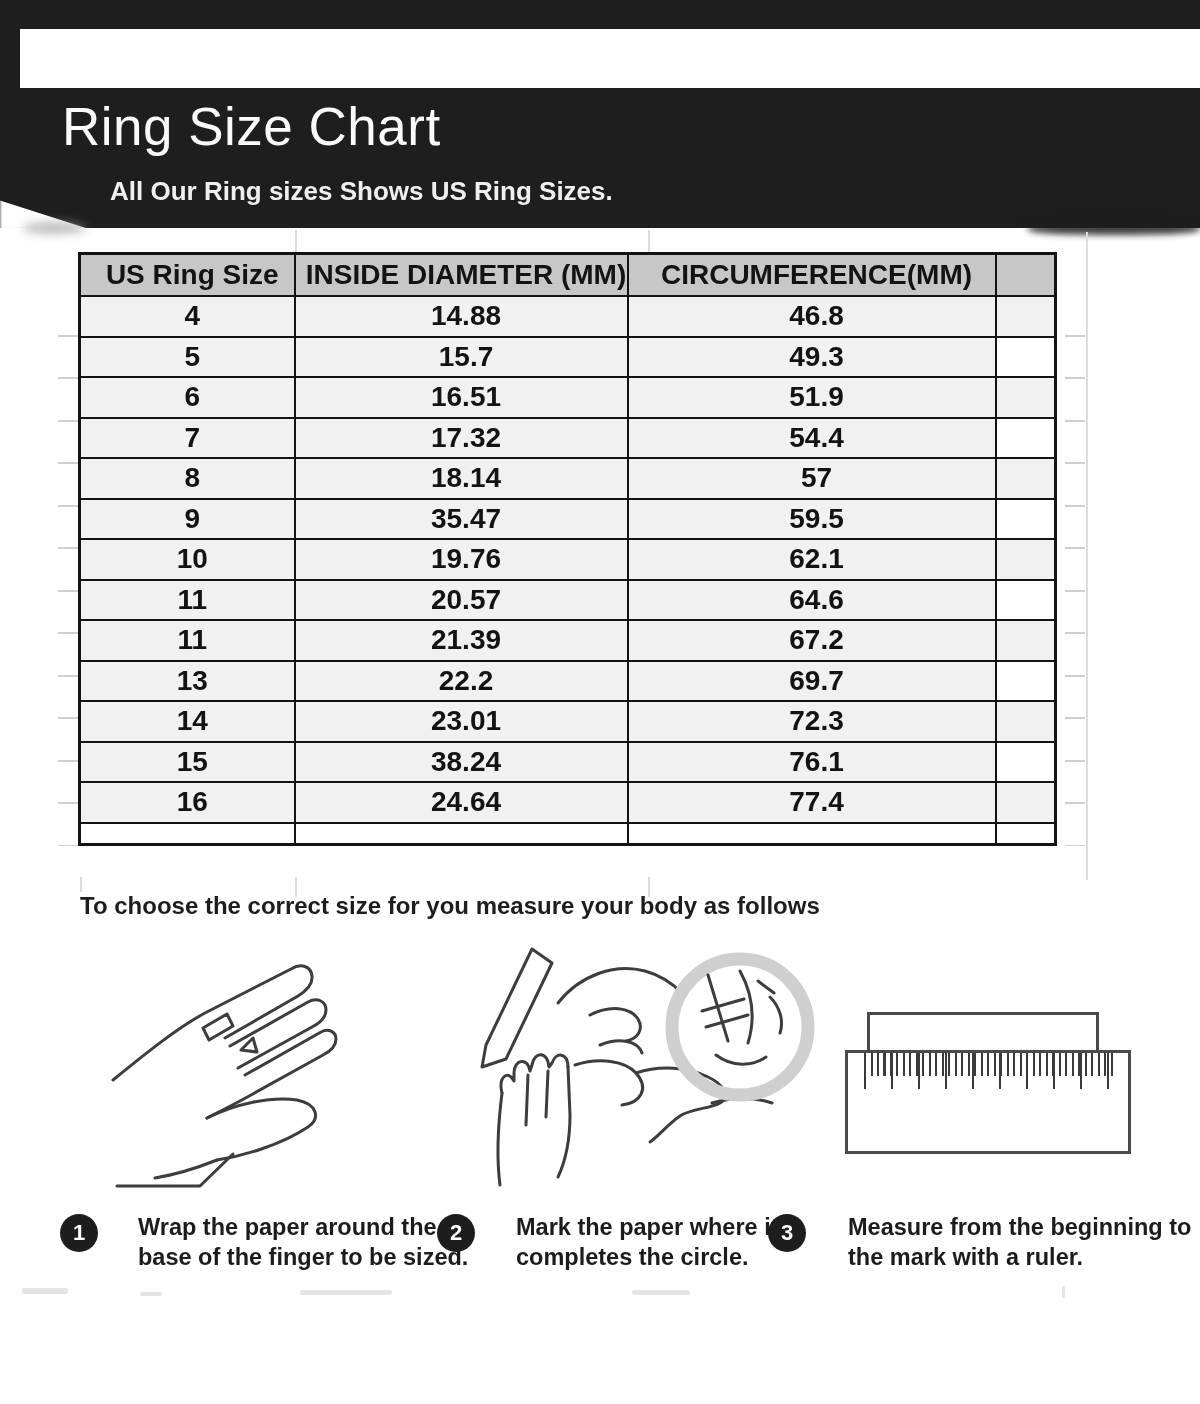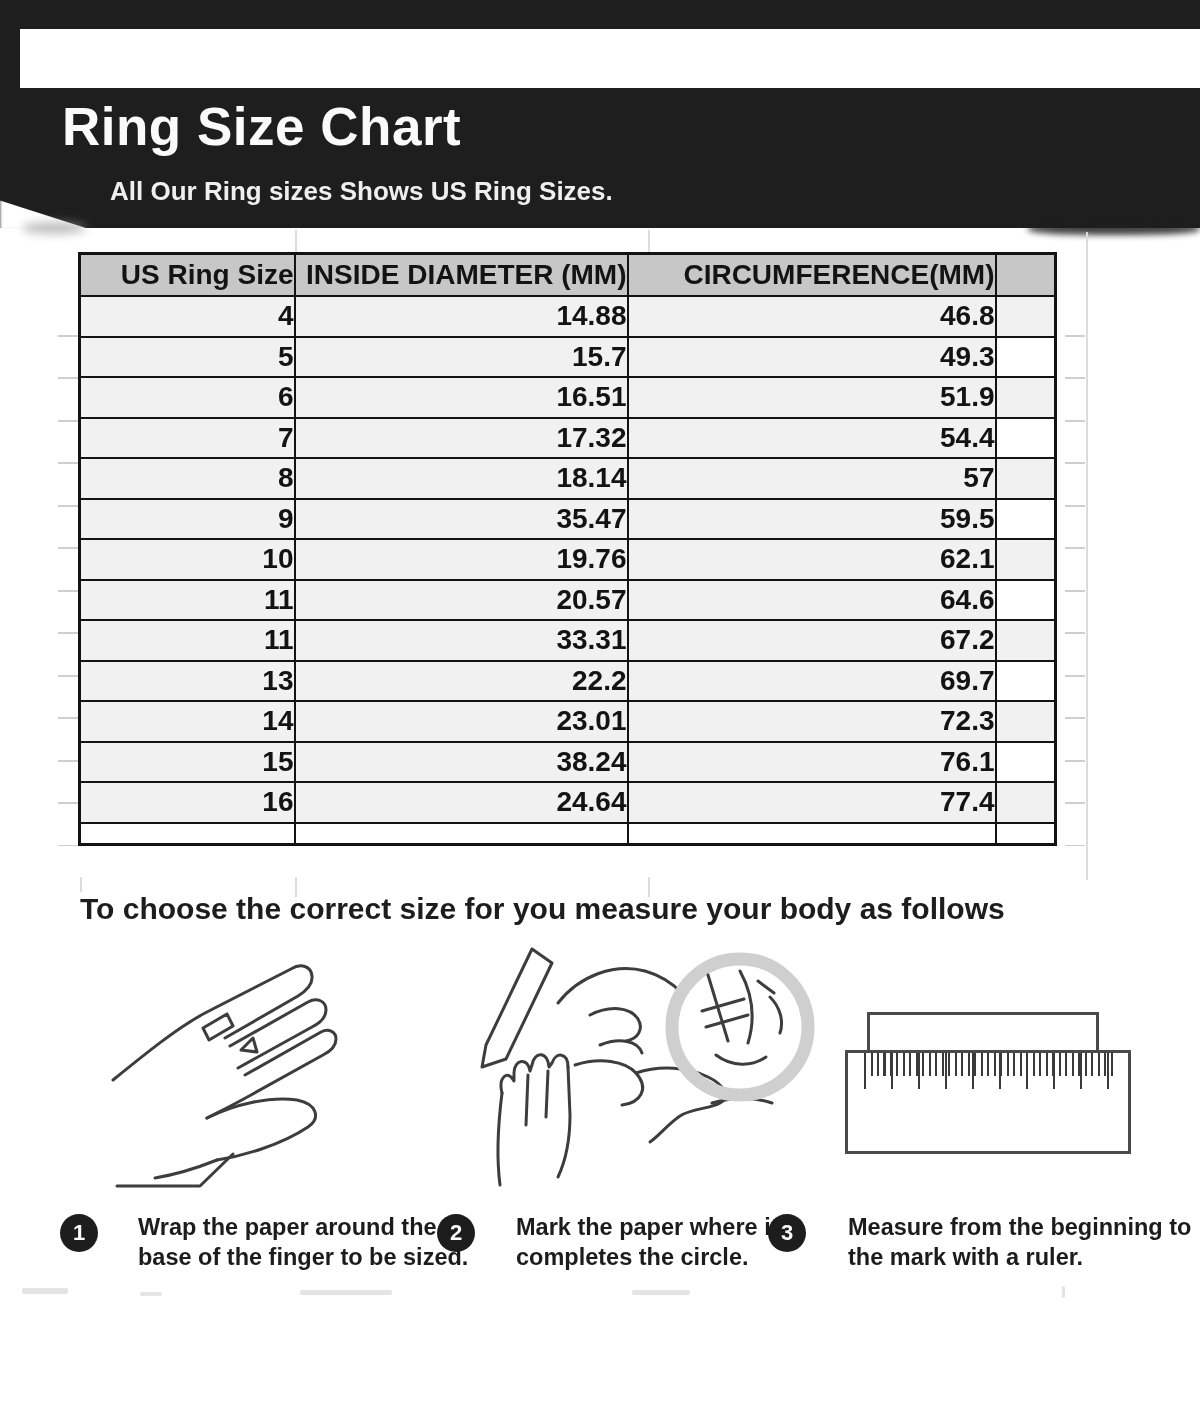--- a/index.html
+++ b/index.html
@@ -3,47 +3,47 @@
 <meta charset="utf-8">
 <style>
   html,body{margin:0;padding:0;background:#ffffff;}
   .page{
     position:relative;width:1200px;height:1404px;overflow:hidden;
     background:#ffffff;font-family:"Liberation Sans",sans-serif;color:#141414;
   }
   
   .header-black{position:absolute;left:0;top:0;width:1200px;height:228px;background:#1e1e1e;}
   .header-white-strip{position:absolute;left:20px;top:29px;width:1180px;height:59px;background:#ffffff;}
-  .header-title{position:absolute;left:62px;top:96px;font-size:53px;font-weight:700;color:#fafafa;letter-spacing:.5px;}
+  .header-title{position:absolute;left:62px;top:96px;font-size:53px;font-weight:400;color:#fafafa;letter-spacing:.5px;}
   .header-subtitle{position:absolute;left:62px;top:176px;font-size:26px;font-weight:600;color:#efefef;margin-left:48px;}
   .curl-left{position:absolute;left:0;top:194px;width:92px;height:36px;background:#ffffff;
     clip-path:polygon(0 18%,100% 100%,0 100%);filter:blur(1.5px);}
   .curl-left-shadow{position:absolute;left:22px;top:222px;width:64px;height:12px;background:#9a9a9a;
     border-radius:50%;filter:blur(5px);opacity:.65;}
   .curl-right{position:absolute;left:1028px;top:222px;width:172px;height:13px;background:#1e1e1e;
     border-radius:40%;filter:blur(3px);opacity:.85;}
   
   table.ring-table{position:absolute;left:78px;top:252px;border-collapse:collapse;table-layout:fixed;
     border:3px solid #131313;}
   .ring-table th,.ring-table td{
     border:2px solid #131313;font-weight:700;font-size:28px;color:#131313;
-    padding:0 0 0 10px;text-align:right;vertical-align:middle;overflow:hidden;white-space:nowrap;}
+    padding:0 0 0 10px;text-align:center;vertical-align:middle;overflow:hidden;white-space:nowrap;}
   .ring-table th{height:40px;background:#c7c7c7;}
   .ring-table td{height:38.5px;background:#f1f1f1;}
   .ring-table td.spill,.ring-table th.spill{padding:0;}
   .ring-table tr:nth-child(odd) td.spill{background:#ffffff;}
   .ring-table tr:nth-child(even) td.spill{background:#f1f1f1;}
   .ring-table th.spill{background:#c7c7c7;}
   .ring-table tr.empty-row td{background:#ffffff;height:19px;}
   
   .gl{position:absolute;background:#dcdcdc;}
   .gl-ticks{position:absolute;width:20px;
     background:repeating-linear-gradient(180deg,transparent 0 40.5px,#cfcfcf 40.5px 42.5px);}
   
-  .measure-heading{position:absolute;left:80px;top:892px;font-size:30px;font-weight:700;color:#1d1d1d;}
+  .measure-heading{position:absolute;left:80px;top:892px;font-size:24px;font-weight:700;color:#1d1d1d;}
   
   .illus{position:absolute;}
   .ruler-wrap{position:absolute;left:845px;top:1008px;width:288px;height:148px;}
   .paper-strip{position:absolute;left:22px;top:4px;width:226px;height:50px;background:#ffffff;border:3px solid #4a4a4a;}
   .ruler-body{position:absolute;left:0;top:42px;width:280px;height:98px;background:#ffffff;border:3px solid #4a4a4a;}
   .ticks-minor{position:absolute;left:16px;top:0;width:250px;height:23px;
     background:repeating-linear-gradient(90deg,#3a3a3a 0 2px,transparent 2px 6.5px);}
   .ticks-major{position:absolute;left:16px;top:0;width:250px;height:36px;
     background:repeating-linear-gradient(90deg,#3a3a3a 0 2px,transparent 2px 27px);}
   
@@ -136,21 +136,21 @@
           <td class="spill"></td>
         </tr>
     <tr>
           <td>11</td>
           <td>20.57</td>
           <td>64.6</td>
           <td class="spill"></td>
         </tr>
     <tr>
           <td>11</td>
-          <td>33.31</td>
+          <td>21.39</td>
           <td>67.2</td>
           <td class="spill"></td>
         </tr>
     <tr>
           <td>13</td>
           <td>22.2</td>
           <td>69.7</td>
           <td class="spill"></td>
         </tr>
     <tr>

